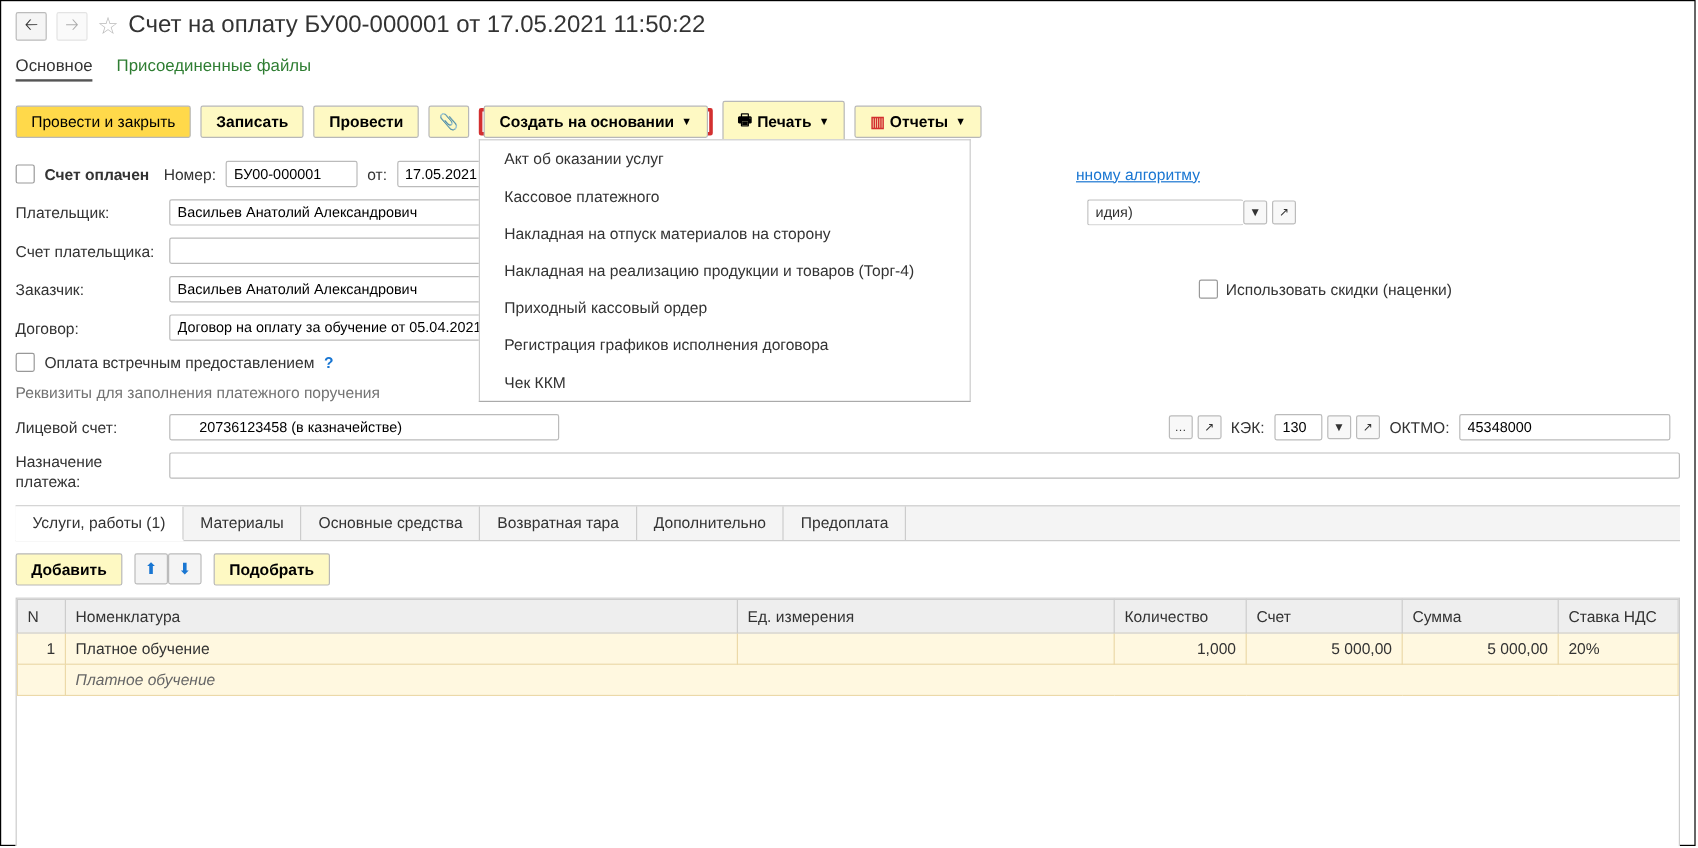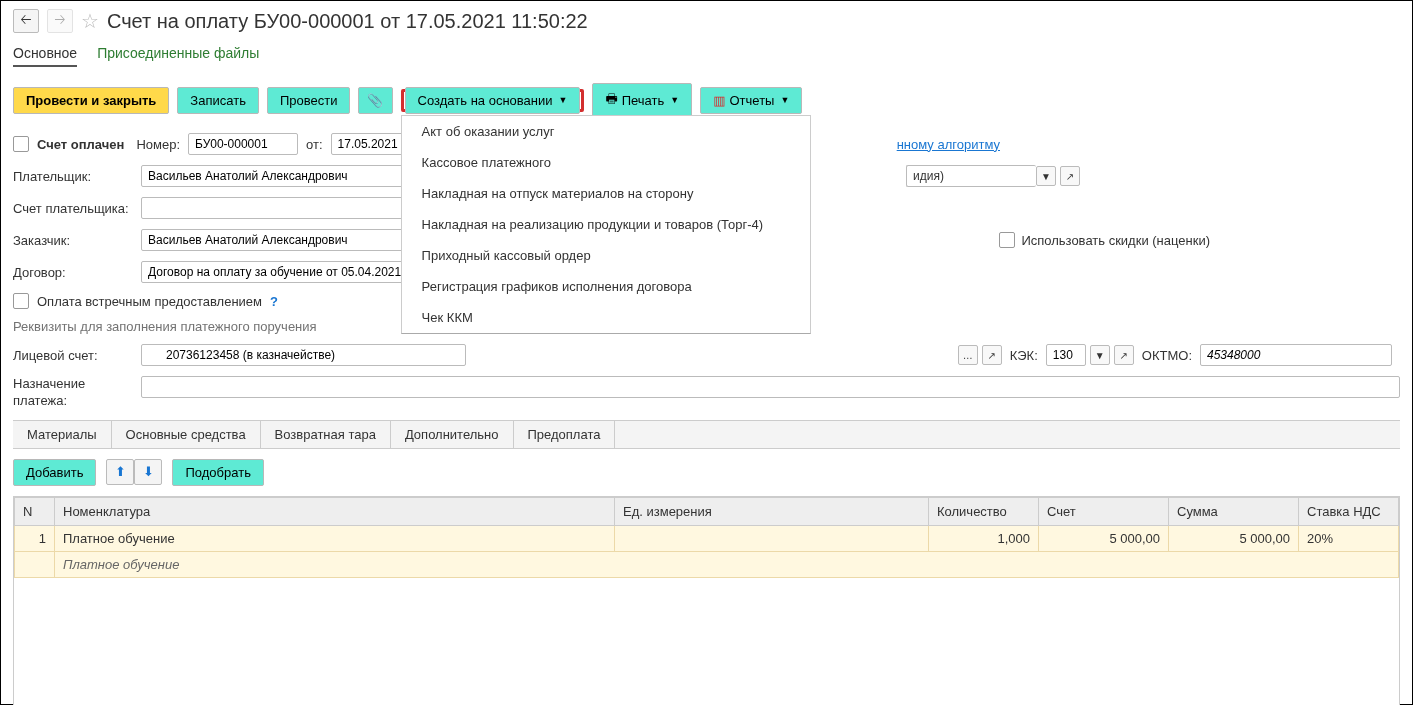--- a/index.html
+++ b/index.html
@@ -8,22 +8,22 @@
   .titlebar { display: flex; align-items: center; gap: 8px; margin-bottom: 12px; }
   .nav-btn { width: 26px; height: 24px; border: 1px solid #bbb; background: #f5f5f5; border-radius: 2px; display: flex; align-items: center; justify-content: center; cursor: pointer; font-size: 14px; }
   .nav-btn.disabled { opacity: 0.4; }
   .star-icon { font-size: 20px; color: #bbb; }
   .title { font-size: 20px; font-weight: normal; }
   .subnav { display: flex; gap: 20px; margin-bottom: 16px; font-size: 14px; }
   .subnav-item { cursor: pointer; }
   .subnav-item.active { border-bottom: 2px solid #555; padding-bottom: 4px; }
   .subnav-item.link { color: #2e7d32; }
   .toolbar { display: flex; align-items: center; gap: 8px; margin-bottom: 16px; position: relative; }
-  .btn { border: 1px solid #b8b8b8; background: #5eead4; padding: 5px 12px; border-radius: 2px; cursor: pointer; font-size: 13px; display: inline-flex; align-items: center; gap: 4px; }
-  .btn.primary { background: #ffd94a; font-weight: bold; }
+  .btn { border: 1px solid #b8b8b8; background: #fef9c3; padding: 5px 12px; border-radius: 2px; cursor: pointer; font-size: 13px; display: inline-flex; align-items: center; gap: 4px; font-weight: bold; }
+  .btn.primary { background: #ffd94a; font-weight: normal; }
   .btn-icon-only { padding: 5px 8px; }
   .btn .caret { font-size: 9px; margin-left: 2px; }
   .highlighted-btn { border: 3px solid #d32f2f; border-radius: 2px; padding: 1px; }
   .dropdown-menu { position: absolute; top: 28px; left: 0; background: #fff; border: 1px solid #ccc; border-bottom: 1px solid #aaa; min-width: 410px; z-index: 100; }
   .dropdown-wrap { position: relative; display: inline-block; }
   .dropdown-item { padding: 8px 20px; cursor: pointer; }
   .dropdown-item.hover { background: #ffb84d; }
   .dropdown-highlight { border: 3px solid #d32f2f; }
   .form-row { display: flex; align-items: center; gap: 8px; margin-bottom: 10px; }
   .label { width: 120px; font-size: 13px; }
@@ -161,30 +161,31 @@
     <input class="input" style="width: 325px; padding-left: 24px;" value="20736123458 (в казначействе)">
     <span class="spacer"></span>
     <span style="display:flex;align-items:center;gap:4px;margin-right:8px;">
       <span class="icon-box">…</span>
       <span class="icon-box">↗</span>
       <span style="margin:0 4px;">КЭК:</span>
       <input class="input" style="width: 40px;" value="130">
       <span class="icon-box">▼</span>
       <span class="icon-box">↗</span>
       <span style="margin:0 4px;">ОКТМО:</span>
-      <input class="input" style="width: 192px; font-style: italic;" value="45348000">
+      <input class="input" style="width: 176px;" value="45348000">
     </span>
   </div>
 
   <div class="form-row" style="align-items:flex-start;">
     <span class="label" style="line-height:1.3;">Назначение платежа:</span>
     <input class="input" style="flex: 1 1 0%;">
   </div>
 
   <div class="tabs">
+    <div class="tab active">Услуги, работы (1)</div>
     <div class="tab">Материалы</div>
     <div class="tab">Основные средства</div>
     <div class="tab">Возвратная тара</div>
     <div class="tab">Дополнительно</div>
     <div class="tab">Предоплата</div>
   </div>
 
   <div class="tab-toolbar">
     <button class="btn">Добавить</button>
     <span style="display:flex;gap:0;">

